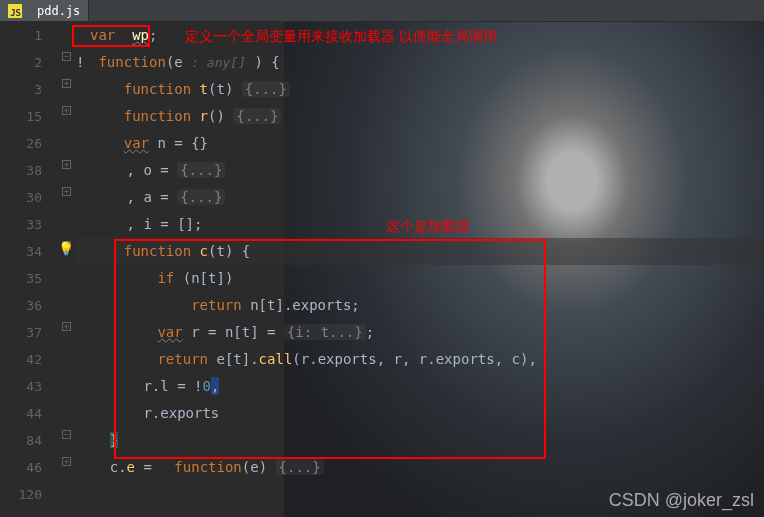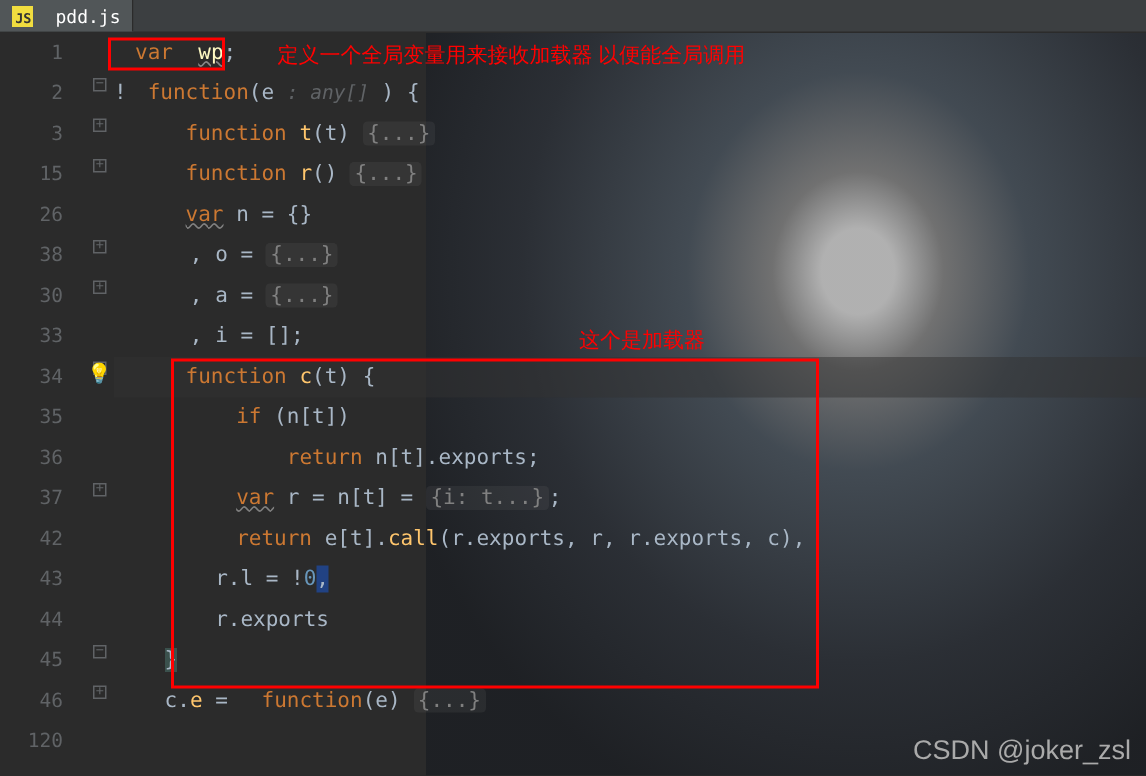--- a/index.html
+++ b/index.html
@@ -150,21 +150,21 @@
       <div class="line">38</div>
       <div class="line">30</div>
       <div class="line">33</div>
       <div class="line">34</div>
       <div class="line">35</div>
       <div class="line">36</div>
       <div class="line">37</div>
       <div class="line">42</div>
       <div class="line">43</div>
       <div class="line">44</div>
-      <div class="line">45</div>
+      <div class="line">84</div>
       <div class="line">46</div>
       <div class="line">120</div>
     </div>
   <div class="foldcol" id="foldcol">
       <div class="fold-box" style="top: 30px;">−</div>
       <div class="fold-box" style="top: 57px;">+</div>
       <div class="fold-box" style="top: 84px;">+</div>
       <div class="fold-box" style="top: 138px;">+</div>
       <div class="fold-box" style="top: 165px;">+</div>
       <div class="fold-box" style="top: 219px;">−</div>

